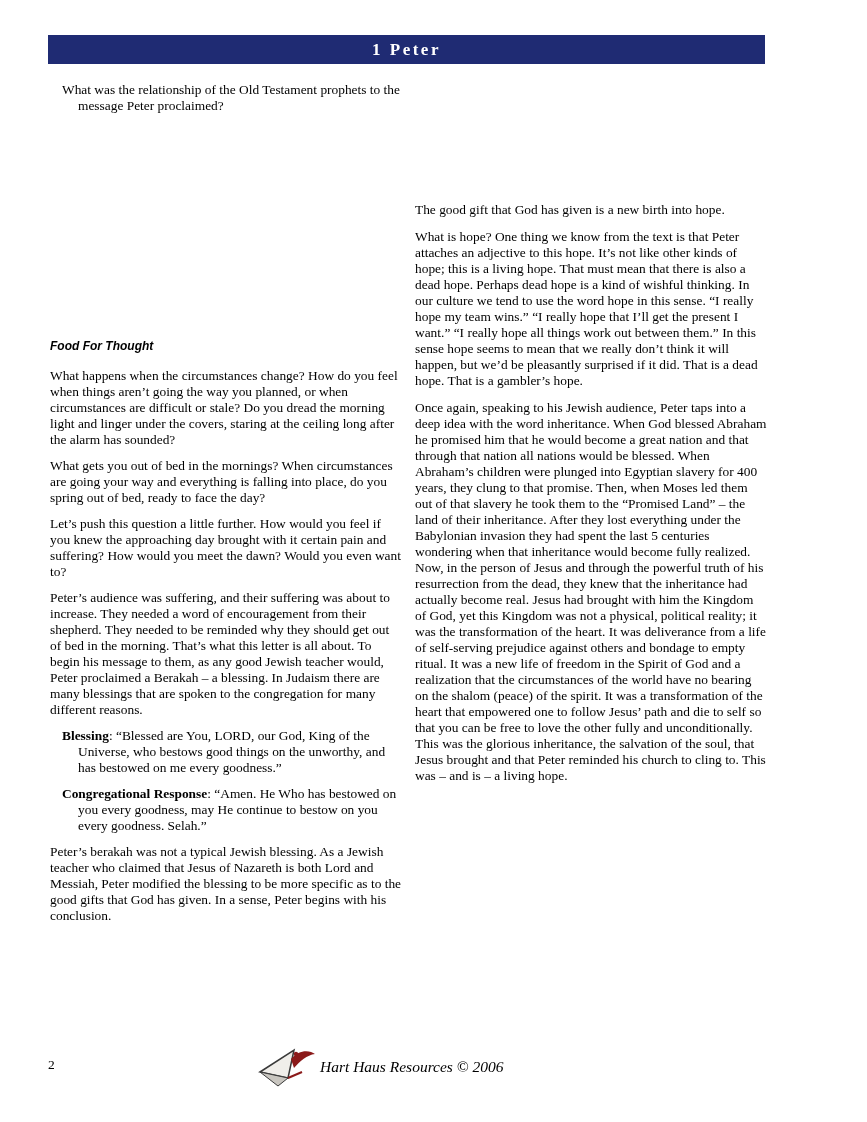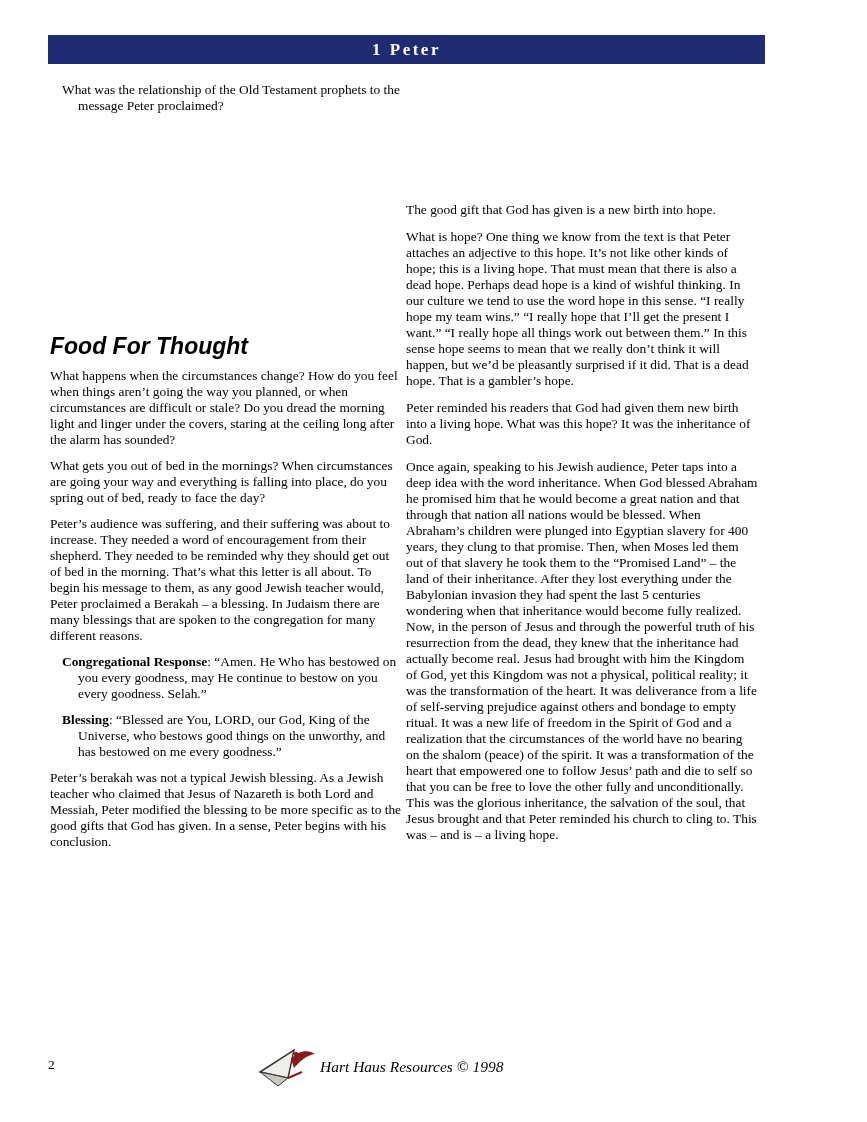--- a/index.html
+++ b/index.html
@@ -56,36 +56,36 @@
   .qa-item {
     padding-left: 17px;
     text-indent: -17px;
     margin-bottom: 11px;
   }
   .qa-label { font-weight: bold; margin-right: 6px; }
 
   
   .right-body {
     position: absolute;
-    left: 406px; top: 202px;
+    left: 415px; top: 202px;
     width: 352px;
   }
   .right-body p { margin: 0 0 11px 0; }
 
   
   .left-fft {
     position: absolute;
     left: 50px; top: 338px;
     width: 352px;
   }
   .fft-heading {
     font-family: "Liberation Sans", sans-serif;
     font-weight: bold;
     font-style: italic;
-    font-size: 23px;
+    font-size: 12px;
     margin: 0 0 14px 0;
   }
   .left-fft p { margin: 0 0 10px 0; }
   .indent-block {
     margin: 0 0 10px 12px;
     padding-left: 16px;
     text-indent: -16px;
   }
 
   
@@ -114,45 +114,45 @@
   <div class="header-bar">
     <span class="header-title">1 Peter</span>
   </div>
 
   <div class="left-question body-text">What was the relationship of the Old Testament prophets to the message Peter proclaimed?</div>
 
 
   <div class="right-body body-text">
     <p>The good gift that God has given is a new birth into hope.</p>
     <p>What is hope?  One thing we know from the text is that Peter attaches an adjective to this hope.  It’s not like other kinds of hope; this is a living hope.  That must mean that there is also a dead hope.  Perhaps dead hope is a kind of wishful thinking.  In our culture we tend to use the word hope in this sense.  “I really hope my team wins.”  “I really hope that I’ll get the present I want.”  “I really hope all things work out between them.”  In this sense hope seems to mean that we really don’t think it will happen, but we’d be pleasantly surprised if it did.  That is a dead hope.  That is a gambler’s hope.</p>
-    <p>Peter reminded his readers that God had given them new birth into a living hope.  What was this hope?  It was the inheritance of God.</p>
     <p>Once again, speaking to his Jewish audience, Peter taps into a deep idea with the word inheritance.  When God blessed Abraham he promised him that he would become a great nation and that through that nation all nations would be blessed.  When Abraham’s children were plunged into Egyptian slavery for 400 years, they clung to that promise.  Then, when Moses led them out of that slavery he took them to the “Promised Land” – the land of their inheritance.  After they lost everything under the Babylonian invasion they had spent the last 5 centuries wondering when that inheritance would become fully realized.  Now, in the person of Jesus and through the powerful truth of his resurrection from the dead, they knew that the inheritance had actually become real.  Jesus had brought with him the Kingdom of God, yet this Kingdom was not a physical, political reality; it was the transformation of the heart.  It was deliverance from a life of self-serving prejudice against others and bondage to empty ritual.  It was a new life of freedom in the Spirit of God and a realization that the circumstances of the world have no bearing on the shalom (peace) of the spirit.  It was a transformation of the heart that empowered one to follow Jesus’ path and die to self so that you can be free to love the other fully and unconditionally.  This was the glorious inheritance, the salvation of the soul, that Jesus brought and that Peter reminded his church to cling to.  This was – and is – a living hope.</p>
   </div>
 
   <div class="left-fft body-text">
     <h2 class="fft-heading">Food For Thought</h2>
     <p>What happens when the circumstances change?  How do you feel when things aren’t going the way you planned, or when circumstances are difficult or stale?  Do you dread the morning light and linger under the covers, staring at the ceiling long after the alarm has sounded?</p>
     <p>What gets you out of bed in the mornings?  When circumstances are going your way and everything is falling into place, do you spring out of bed, ready to face the day?</p>
+    <p>Let’s push this question a little further.  How would you feel if you knew the approaching day brought with it certain pain and suffering?  How would you meet the dawn?  Would you even want to?</p>
     <p>Peter’s audience was suffering, and their suffering was about to increase.  They needed a word of encouragement from their shepherd.  They needed to be reminded why they should get out of bed in the morning.  That’s what this letter is all about.  To begin his message to them, as any good Jewish teacher would, Peter proclaimed a Berakah – a blessing.  In Judaism there are many blessings that are spoken to the congregation for many different reasons.</p>
     <div class="indent-block">
-      <span class="b">Congregational Response</span><span>: “Amen. He Who has bestowed on you every goodness, may He continue to bestow on you every goodness. Selah.”</span>
+      <span class="b">Blessing</span><span>: “Blessed are You, LORD, our God, King of the Universe, who bestows good things on the unworthy, and has bestowed on me every goodness.”</span>
     </div>
     <div class="indent-block">
-      <span class="b">Blessing</span><span>: “Blessed are You, LORD, our God, King of the Universe, who bestows good things on the unworthy, and has bestowed on me every goodness.”</span>
+      <span class="b">Congregational Response</span><span>: “Amen. He Who has bestowed on you every goodness, may He continue to bestow on you every goodness. Selah.”</span>
     </div>
     <p>Peter’s berakah was not a typical Jewish blessing.  As a Jewish teacher who claimed that Jesus of Nazareth is both Lord and Messiah, Peter modified the blessing to be more specific as to the good gifts that God has given.  In a sense, Peter begins with his conclusion.</p>
   </div>
 
   <div class="page-number">2</div>
 
   <div class="footer-logo">
     <svg width="58" height="42" viewBox="0 0 58 42" xmlns="http://www.w3.org/2000/svg">
       <polygon points="2,26 36,4 30,32" fill="#f0eeea" stroke="#3a3a3a" stroke-width="1.5"></polygon>
       <polygon points="2,26 30,32 20,40" fill="#c9c6c0" stroke="#3a3a3a" stroke-width="1"></polygon>
       <path d="M33,13 C41,3 52,4 57,8 C49,9 42,15 36,22 L33,13 Z" fill="#8b1a1a"></path>
       <circle cx="38" cy="8" r="2.2" fill="#8b1a1a"></circle>
       <path d="M30,32 L44,26" stroke="#8b1a1a" stroke-width="2" fill="none"></path>
     </svg>
   </div>
 
-  <div class="footer-credit">Hart Haus Resources © 1998</div>
+  <div class="footer-credit">Hart Haus Resources © 2006</div>
 
 </div>
 
 </body></html>

